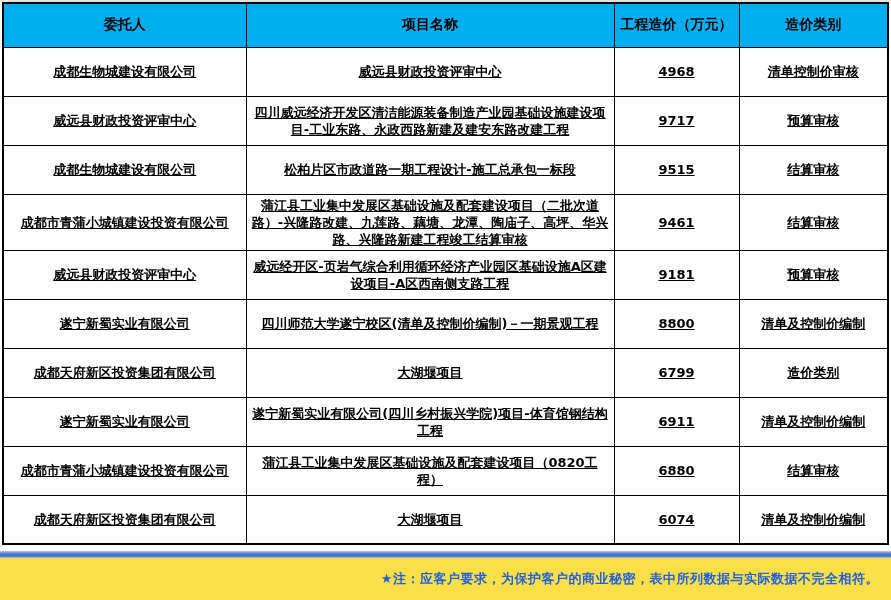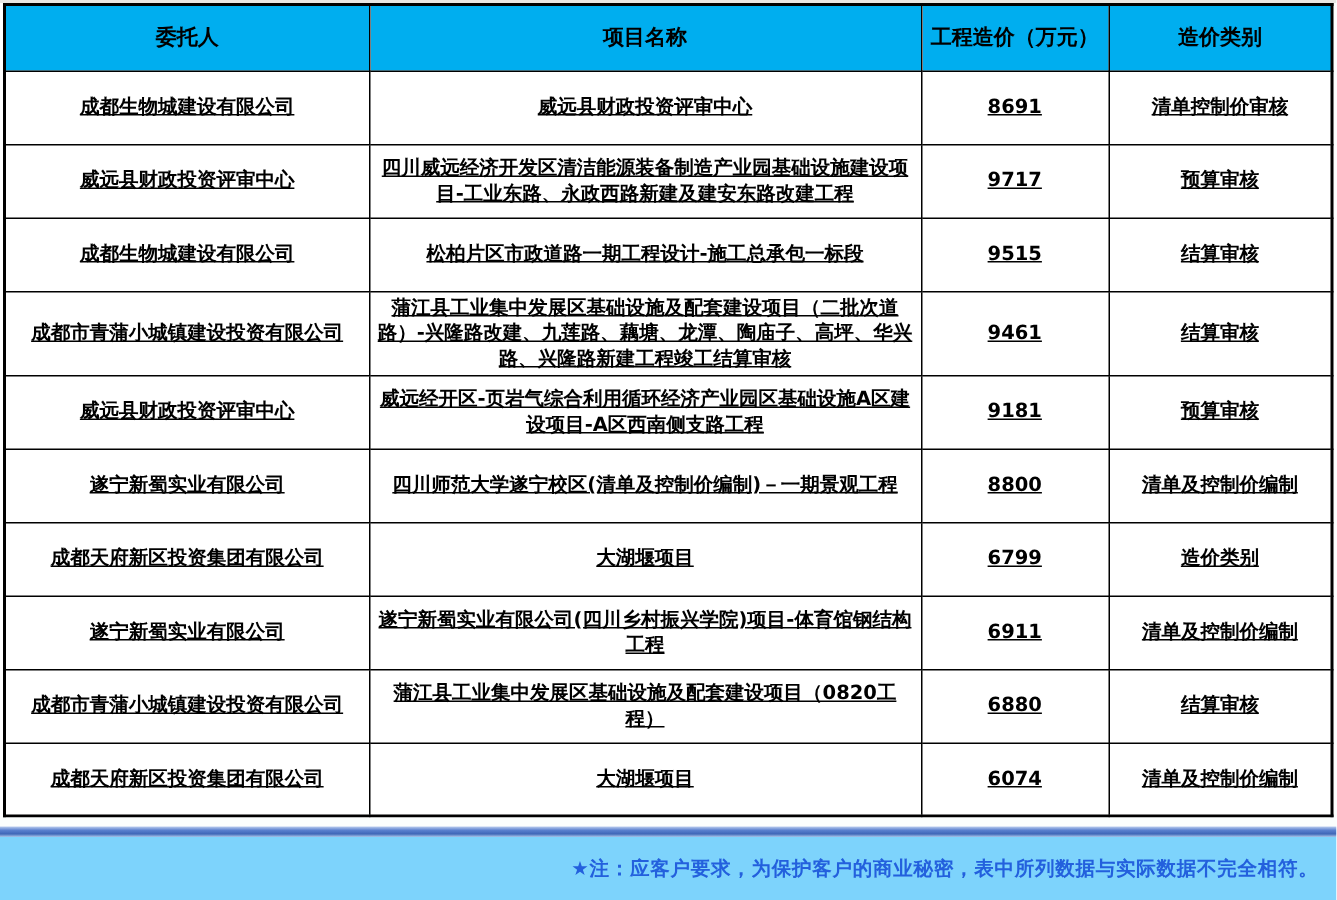--- a/index.html
+++ b/index.html
@@ -44,21 +44,21 @@
   .col-cost     { width: 125px; }
   .col-category { width: 149px; }
 
   .gap-strip { height: 6px; background: #fbfefd; }
   .divider-bar {
     height: 7px;
     background: linear-gradient(to bottom, #b9cdee 0%, #5b81cf 35%, #3f67b8 70%, #a9c4e8 100%);
   }
   .note-area {
     height: 42px;
-    background: #7dd3fc;
+    background: #fde047;
     display: flex;
     align-items: center;
     justify-content: flex-end;
     padding-right: 12px;
   }
   .note-text {
     color: #2360dd;
     font-size: 13px;
     font-weight: bold;
     letter-spacing: 0.5px;
@@ -82,21 +82,21 @@
         <th>委托人</th>
         <th>项目名称</th>
         <th>工程造价（万元）</th>
         <th>造价类别</th>
       </tr>
     </thead>
     <tbody>
       <tr>
         <td>成都生物城建设有限公司</td>
         <td>威远县财政投资评审中心</td>
-        <td>8691</td>
+        <td>4968</td>
         <td>清单控制价审核</td>
       </tr>
       <tr>
         <td>威远县财政投资评审中心</td>
         <td>四川威远经济开发区清洁能源装备制造产业园基础设施建设项目-工业东路、永政西路新建及建安东路改建工程</td>
         <td>9717</td>
         <td>预算审核</td>
       </tr>
       <tr>
         <td>成都生物城建设有限公司</td>

